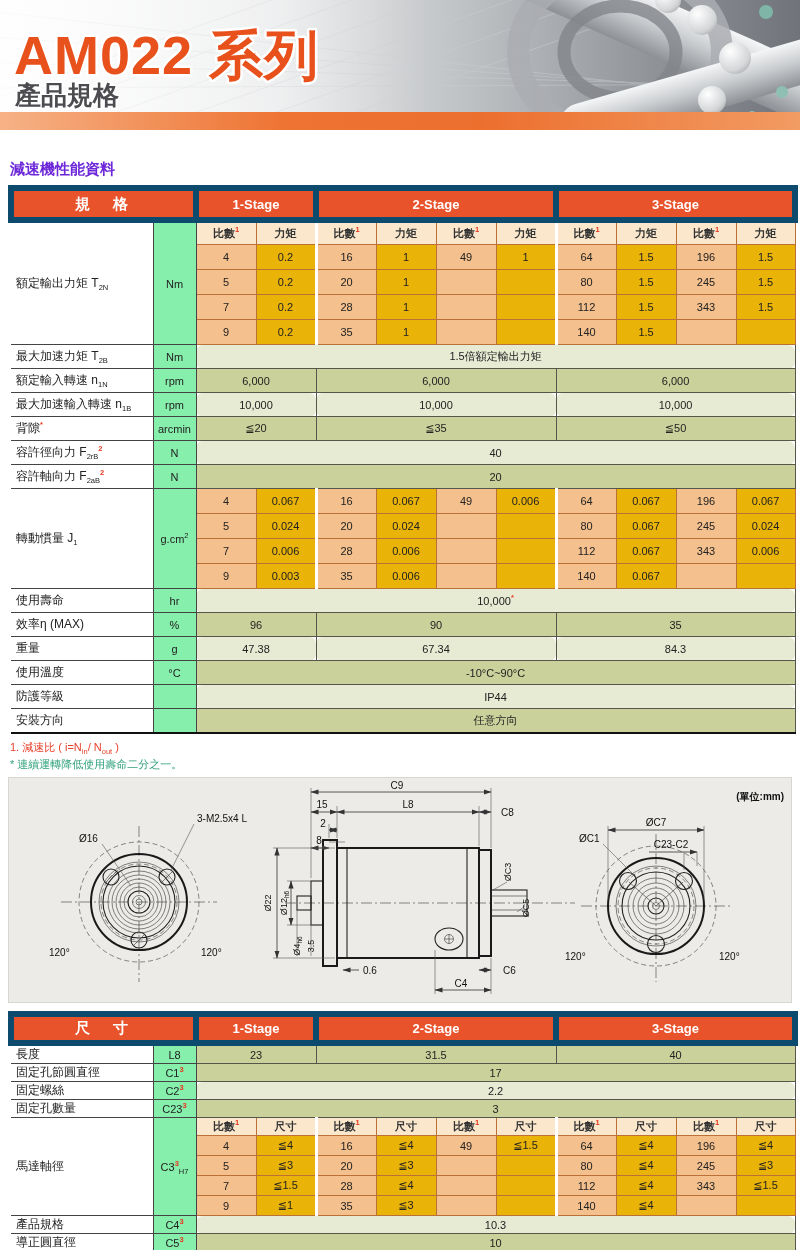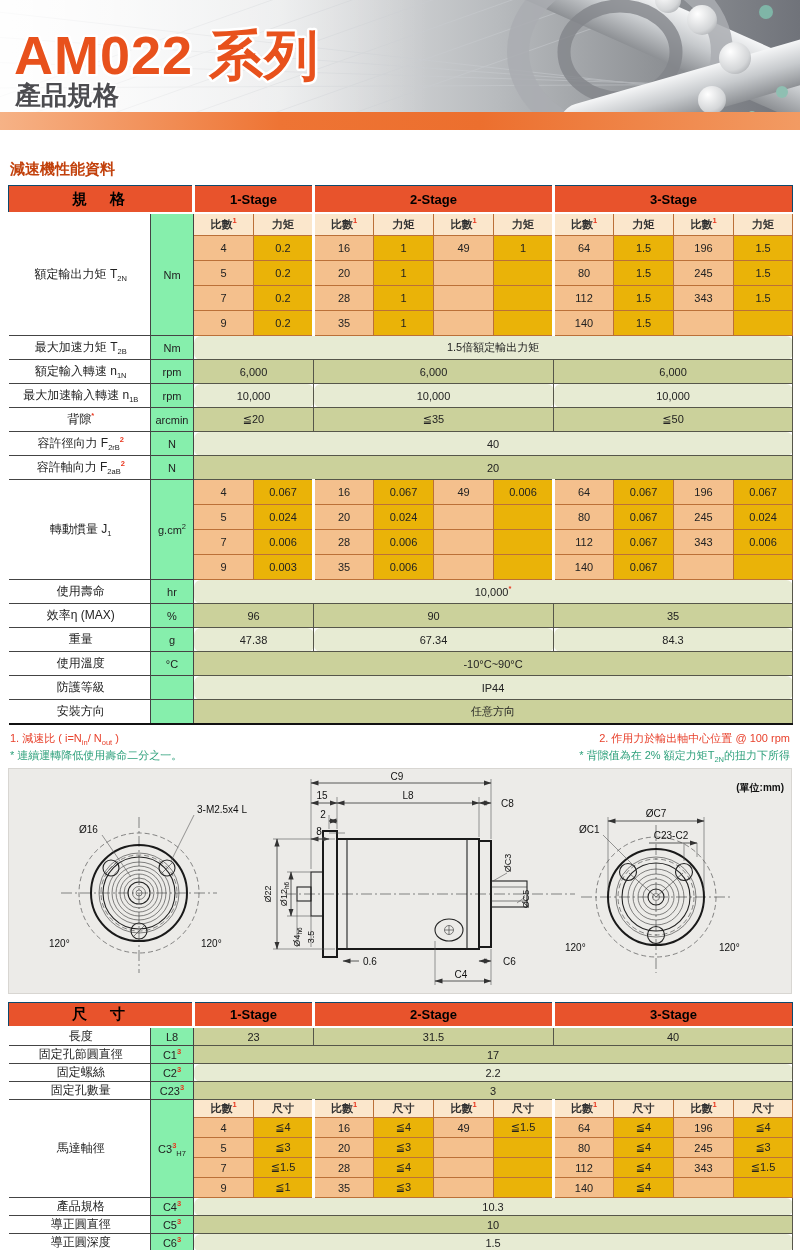--- a/index.html
+++ b/index.html
@@ -3,27 +3,27 @@
 <meta charset="utf-8">
 <style>
   html,body{margin:0;padding:0;background:#fff;}
   body{width:800px;height:1250px;overflow:hidden;font-family:"Liberation Sans","DejaVu Sans",sans-serif;color:#1a1a1a;}
   .wrap{padding:0 8px;}
   
   .hero{position:relative;width:800px;height:148px;}
   .hero svg{display:block;}
   .obar{height:18px;background:linear-gradient(90deg,#f6b286 0%,#ee7434 35%,#ec6f2e 60%,#f29b63 100%);}
   
-  .sec-title{margin:12px 0 6px 2px;font-size:15px;font-weight:bold;color:#c2410c;}
+  .sec-title{margin:12px 0 6px 2px;font-size:15px;font-weight:bold;color:#6d28d9;}
   
   table{border-collapse:collapse;table-layout:fixed;width:784px;}
   td{border:1px solid #56564a;font-size:11px;text-align:center;padding:0 2px;vertical-align:middle;color:#222;}
-  td.lab{background:#fff;text-align:center;padding-left:5px;font-size:12px;border-left:0;border-color:#444;}
+  td.lab{background:#fff;text-align:left;padding-left:5px;font-size:12px;border-left:0;border-color:#444;}
   td.unit{background:#86efac;font-size:11px;border-color:#444;}
-  td.hdr{background:#E8532C;color:#000000;font-weight:bold;font-size:13px;border:1px solid #0c4a6e;}
+  td.hdr{background:#E8532C;color:#ffffff;font-weight:bold;font-size:13px;border:6px solid #0c4a6e;}
   td.sp{font-size:15px;letter-spacing:4px;}
   td.ch{background:#FBE7CC;font-weight:bold;border-color:#bb7038;color:#333;}
   td.on{background:#F4C08D;border-color:#bb7038;}
   td.ol{background:#eab308;border-color:#bb7038;}
   td.gd{background:#CBD19B;}
   td.gl{background:#E7EBD3;border-radius:7px;}
   td.wl{border-left:3px solid #fff !important;}
   tr.ah>td{border-top:2px solid #fff;}
   tr.last>td{border-bottom:2px solid #111;}
   .perf td{height:23px;}
@@ -324,24 +324,20 @@
           <td class="gd" colspan="10">任意方向</td>
         </tr>
 </tbody>
 </table>
 
 <div class="fnrow">
   <div>
     <div class="fn-red"><span>1. 減速比 ( i=N</span><sub>in</sub><span>/ N</span><sub>out</sub><span> )</span></div>
     <div class="fn-grn">* 連續運轉降低使用壽命二分之一。</div>
   </div>
-  <div class="r">
-    <div class="fn-red">2. 作用力於輸出軸中心位置 @ 100 rpm</div>
-    <div class="fn-grn"><span>* 背隙值為在 2% 額定力矩T</span><sub>2N</sub><span>的扭力下所得</span></div>
-  </div>
 </div>
 
 <div class="panel">
 <svg width="782" height="224" viewBox="0 0 782 224">
 <defs>
   <marker id="ma" markerWidth="9" markerHeight="8" refX="7.5" refY="4" orient="auto-start-reverse" markerUnits="userSpaceOnUse">
             <path d="M0 1.4 L8 4 L0 6.6 Z" fill="#333"></path>
           </marker>
   <pattern id="ht" width="4" height="4" patternUnits="userSpaceOnUse" patternTransform="rotate(45)">
             <rect width="4" height="4" fill="#d8d7d4"></rect>

